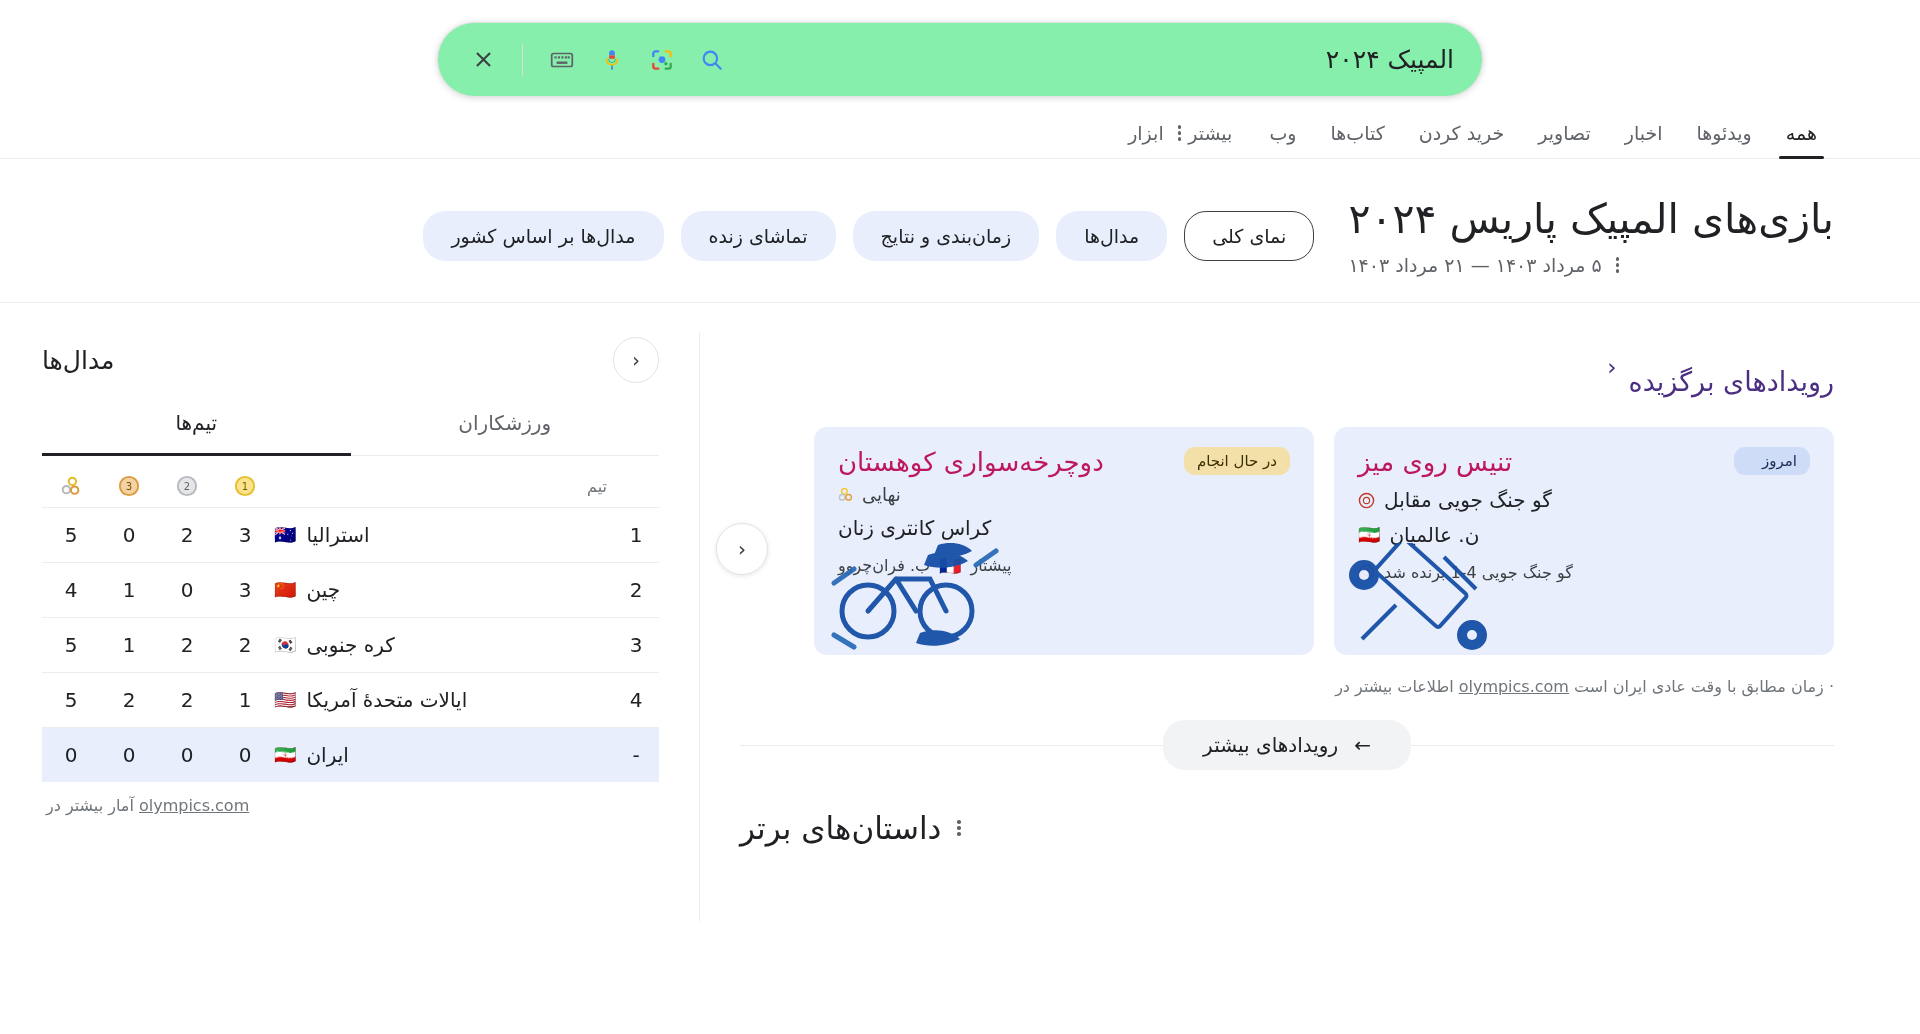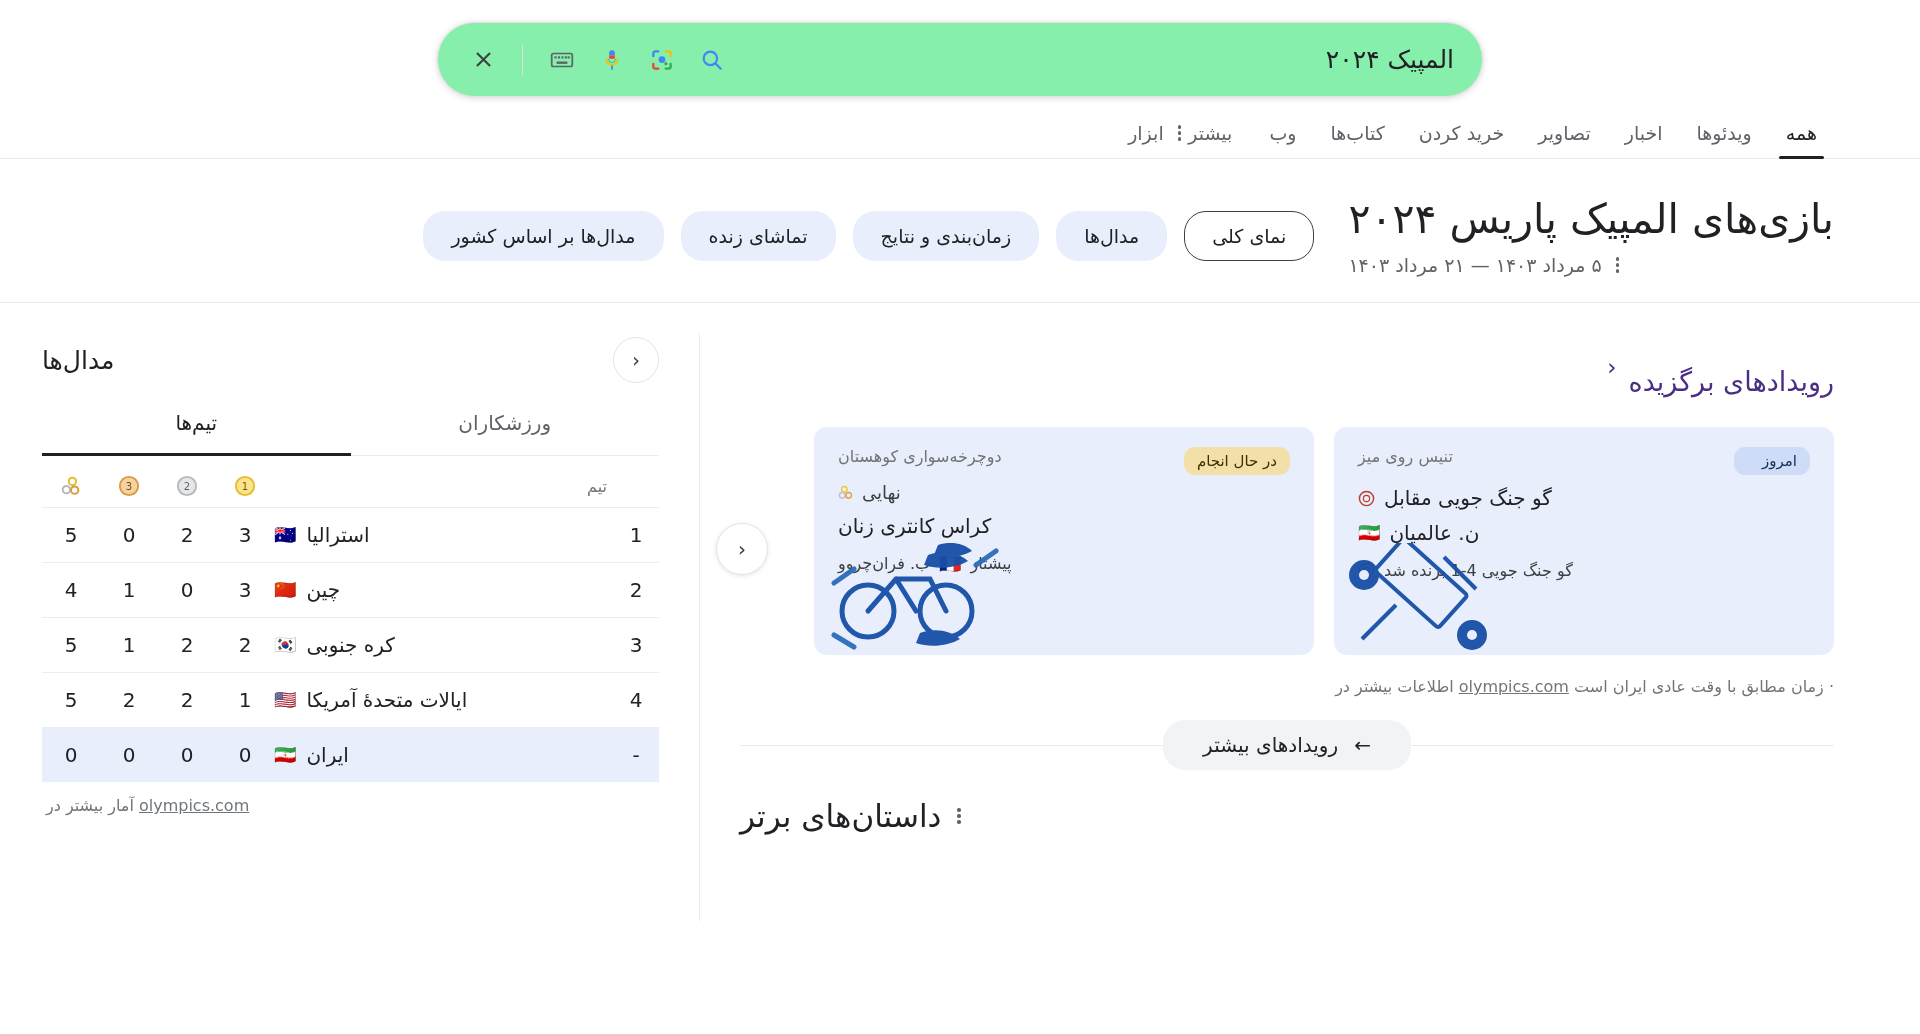--- a/index.html
+++ b/index.html
@@ -82,21 +82,21 @@
   .sec-link { font-size: 27px; color: #4b2e83; cursor: pointer; margin-top: 29px; }
   .chev-r { font-size: 23px; color: #4b2e83; }
   .cards-row { display: flex; flex-direction: row; gap: 20px; margin-top: 30px; position: relative; }
   .ev-card {
     width: 500px; height: 228px;
     background: #e8eefc; border-radius: 13px;
     padding: 20px 24px 16px 24px;
     position: relative; overflow: hidden; cursor: pointer;
   }
   .ev-top { display: flex; justify-content: space-between; align-items: flex-start; flex-direction: row-reverse; }
-  .ev-sport { font-size: 16px; color: #737373; font-weight: 500; text-align: right; }
+  .ev-sport { font-size: 26px; color: #be185d; font-weight: 500; text-align: right; }
   .badge { font-size: 15px; border-radius: 11px; padding: 5px 13px; white-space: nowrap; }
   .badge.live { background: #f2e0a8; color: #3c3000; }
   .badge.today { background: #cfdcf7; color: #1a2d57; padding-left: 28px; }
   .ev-round { font-size: 18px; color: #3c4043; text-align: right; margin-top: 7px; display: flex; justify-content: flex-end; align-items: center; gap: 7px; }
   .ev-line { font-size: 20px; color: #202124; text-align: right; margin-top: 11px; display: flex; justify-content: flex-end; align-items: center; gap: 9px; font-weight: 500; }
   .ev-foot { font-size: 16px; color: #3c4043; text-align: right; margin-top: 16px; display: flex; justify-content: flex-end; align-items: center; gap: 9px; }
   .flag { font-size: 18px; line-height: 1; }
   .medal-mini { width: 17px; height: 17px; }
   .card-art { position: absolute; bottom: -6px; left: 6px; opacity: .95; }
   .carousel-btn {
@@ -109,21 +109,21 @@
   }
   .ev-src { font-size: 16px; color: #70757a; text-align: right; margin-top: 22px; }
   .ev-src a { color: #70757a; text-decoration: underline; }
   .more-ev-wrap { display: flex; justify-content: center; margin-top: 24px; position: relative; }
   .more-ev-wrap::before { content:""; position:absolute; top:50%; right:0; left:0; height:1px; background:#ebebeb; }
   .more-ev {
     position: relative; background: #f1f3f4; border-radius: 22px;
     padding: 13px 40px; font-size: 20px; color: #202124; cursor: pointer;
     display: flex; align-items: center; gap: 16px;
   }
-  .top-stories { margin-top: 28px; display: flex; align-items: center; gap: 16px; justify-content: flex-start; flex-direction: row-reverse; }
+  .top-stories { margin-top: 40px; display: flex; align-items: center; gap: 16px; justify-content: flex-start; flex-direction: row-reverse; }
   .ts-title { font-size: 31px; color: #202124; }
 
   
   .mp-head { display: flex; align-items: center; justify-content: space-between; flex-direction: row-reverse; }
   .mp-title { font-size: 25px; color: #202124; }
   .mp-back {
     width: 46px; height: 46px; border-radius: 50%;
     border: 1px solid #e4e4e4; background: #fff;
     display: flex; align-items: center; justify-content: center;
     font-size: 19px; color: #3c4043; cursor: pointer;

